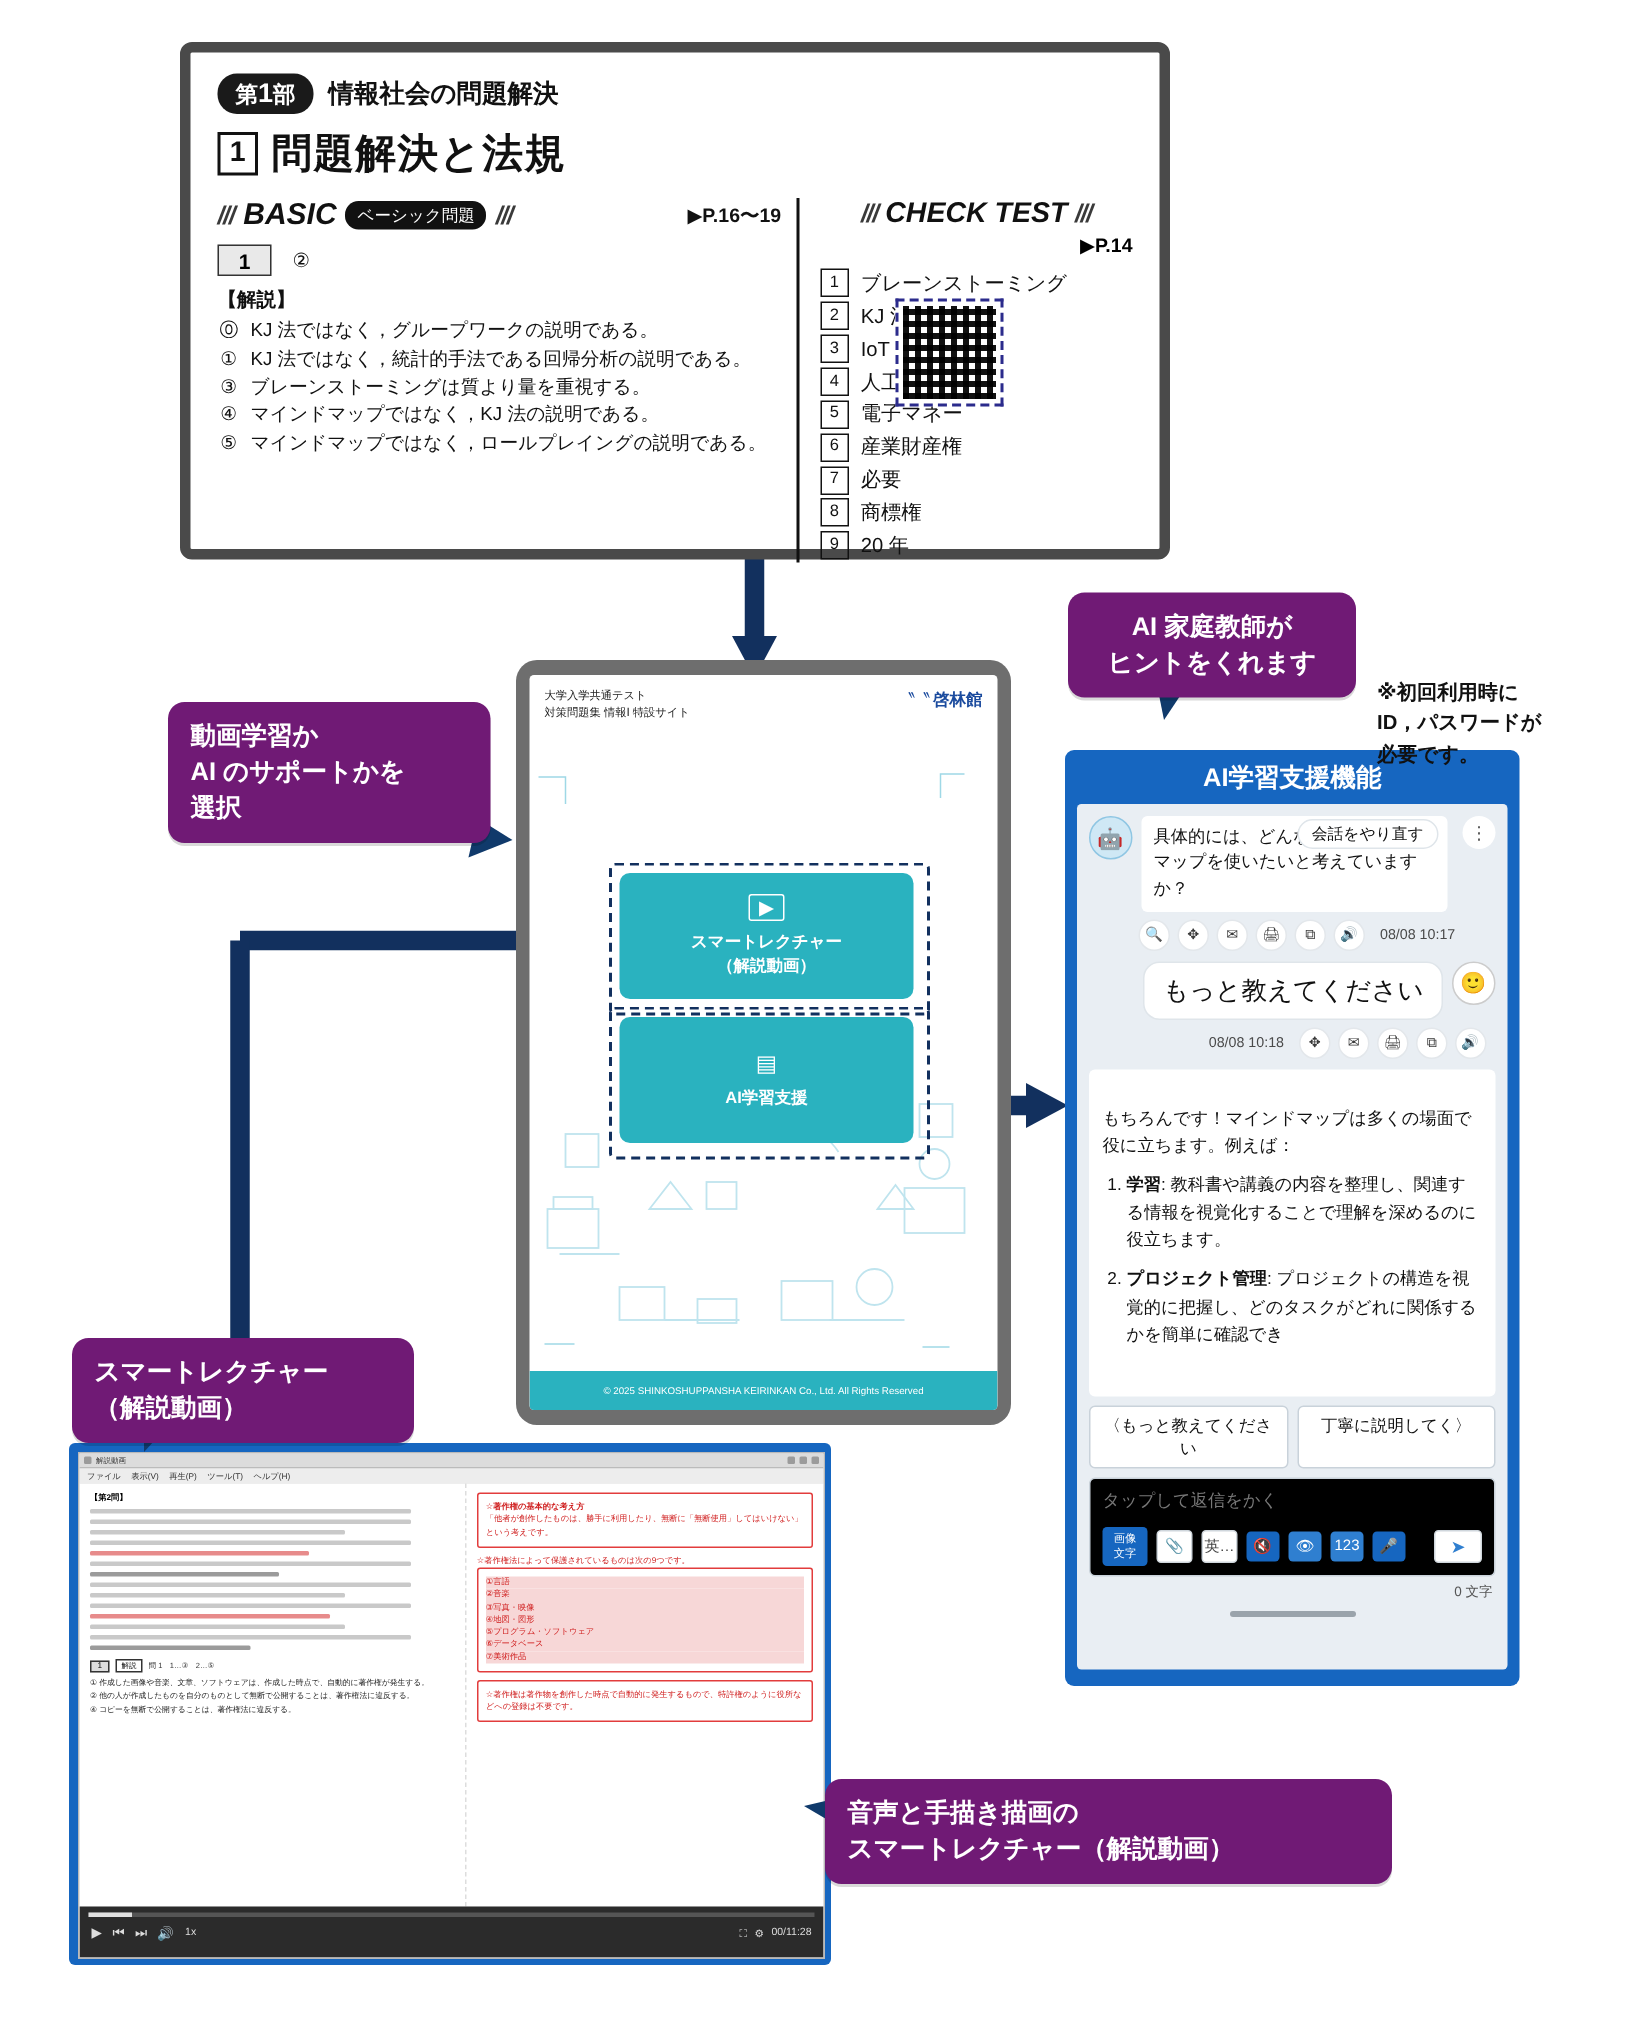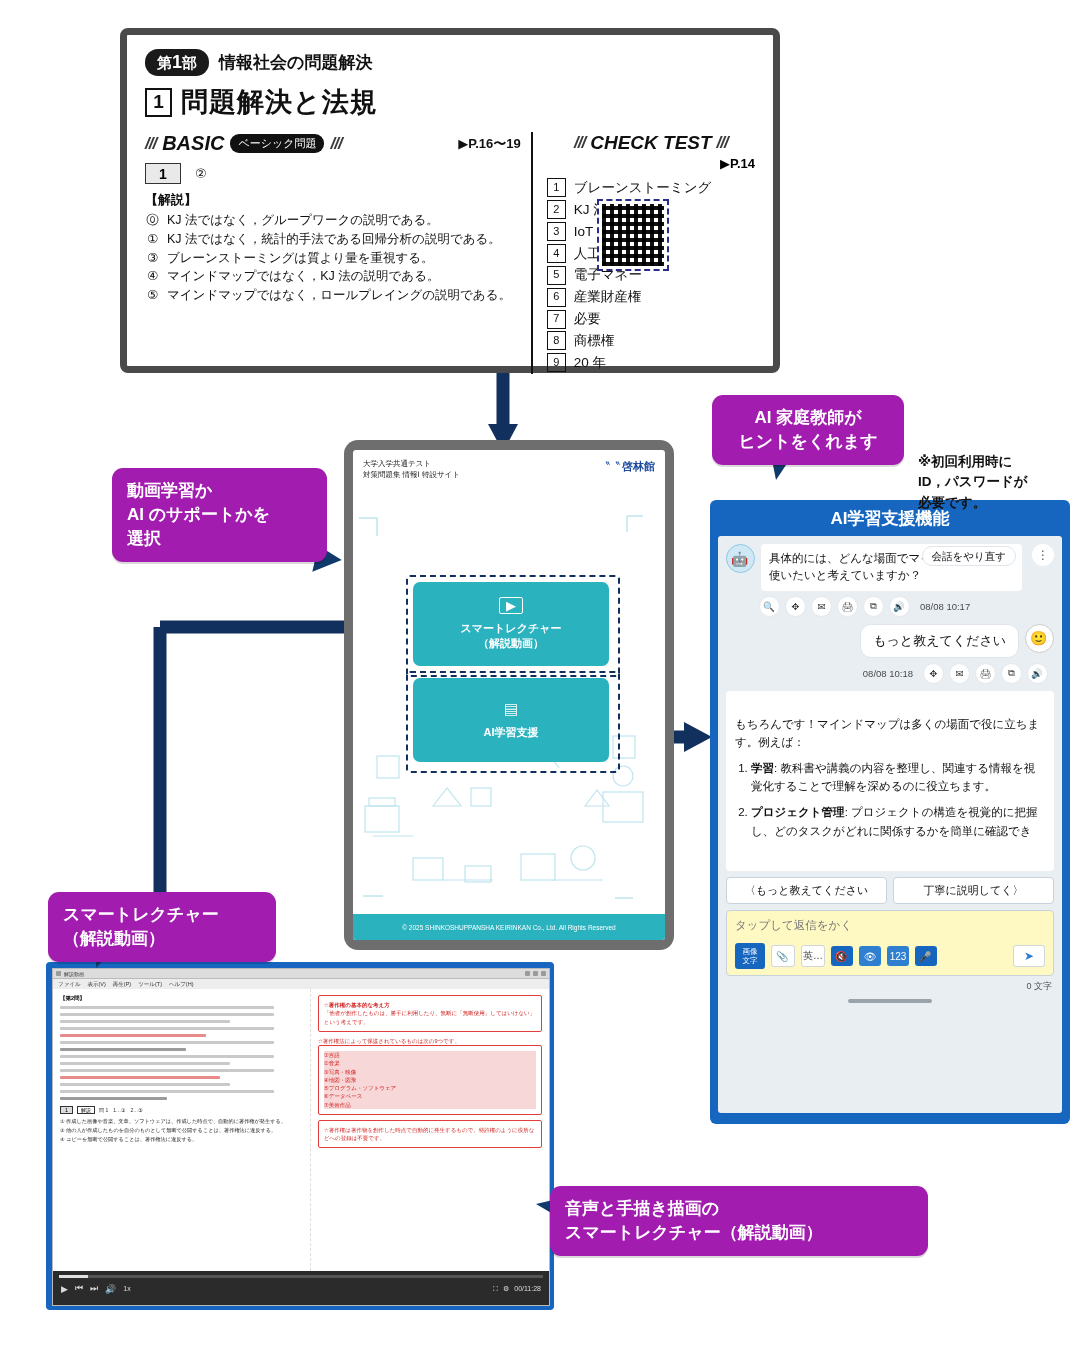--- a/index.html
+++ b/index.html
@@ -57,40 +57,40 @@
   .btn-card{position:absolute;left:60px;width:196px;height:84px;background:#2ab2bf;border-radius:7px;color:#fff;display:flex;flex-direction:column;align-items:center;justify-content:center;gap:7px;}
   .btn-card.b1{top:132px;}
   .btn-card.b2{top:228px;}
   .btn-card .lab{font-size:11px;font-weight:bold;text-align:center;line-height:1.4;}
   .dash{position:absolute;left:53px;width:210px;height:98px;border:2px dashed #12305e;border-radius:4px;}
   .dash.d1{top:125px;}
   .dash.d2{top:221px;}
   .tab-foot{position:absolute;left:0;right:0;bottom:0;height:26px;background:#2ab2bf;color:#fff;font-size:6.5px;display:flex;align-items:center;justify-content:center;}
 
   
-  #aipanel{left:710px;top:500px;width:360px;height:624px;background:#1666c0;border-radius:6px;padding:0 8px 10px 8px;}
+  #aipanel{left:710px;top:500px;width:303px;height:624px;background:#1666c0;border-radius:6px;padding:0 8px 10px 8px;}
   .ai-title{color:#fff;font-size:17px;font-weight:bold;text-align:center;padding:7px 0 6px 0;}
   .ai-screen{background:#e9eef3;border-radius:3px;height:577px;position:relative;overflow:hidden;}
   .chat{padding:8px 8px 0 8px;}
   .row{display:flex;gap:6px;align-items:flex-start;margin-bottom:5px;}
   .avatar{width:27px;height:27px;border-radius:50%;background:#cfe8f5;border:1px solid #8fc6e3;flex:none;display:flex;align-items:center;justify-content:center;font-size:14px;}
   .avatar.user{background:#fff;border:1px solid #ccc;}
   .topbub{background:#fff;border-radius:4px;padding:6px 8px;font-size:11.5px;line-height:1.5;color:#111;flex:1;}
   .kebab{width:22px;height:22px;border-radius:50%;background:#fff;display:flex;align-items:center;justify-content:center;font-size:12px;color:#555;flex:none;margin-left:4px;}
   .chip{background:#fff;border-radius:11px;padding:3px 9px;font-size:10.5px;color:#111;border:1px solid #dfe5ea;}
   .iconrow{display:flex;align-items:center;gap:5px;margin:2px 0 7px 33px;}
   .iconrow.right{justify-content:flex-end;margin:2px 6px 7px 0;}
   .ic{width:19px;height:19px;border-radius:50%;background:#fff;display:flex;align-items:center;justify-content:center;font-size:9.5px;color:#3a3a3a;border:1px solid #e3e7eb;}
   .ts{font-size:9.5px;color:#4a4a4a;margin:0 5px;}
   .answer{background:#fff;border-radius:4px;padding:24px 9px;font-size:11.5px;line-height:1.62;color:#111;}
   .answer ol{margin:7px 0 0 16px;padding:0;}
   .answer li{margin-bottom:7px;}
   .sugg{display:flex;gap:6px;padding:6px 8px 0 8px;}
   .sugg .s{flex:1;background:#fff;border:1px solid #c9d2da;border-radius:4px;font-size:11px;padding:5px 4px;text-align:center;color:#111;}
-  .inputarea{margin:6px 8px 0 8px;background:#fef9c3;border:1px solid #c9d2da;border-radius:4px;padding:7px 8px 6px 8px;}
+  .inputarea{margin:6px 8px 0 8px;background:#000000;border:1px solid #c9d2da;border-radius:4px;padding:7px 8px 6px 8px;}
   .ph{font-size:11.5px;color:#777;}
   .tools{display:flex;align-items:center;gap:6px;margin-top:10px;}
   .tool{width:22px;height:20px;border-radius:3px;background:#1666c0;color:#fff;display:flex;align-items:center;justify-content:center;font-size:10px;}
   .tool.plain{background:#fff;color:#444;border:1px solid #cfd6dc;}
   .tool.blue2{background:#2f7fd0;}
   .imgtxt{width:30px;height:26px;border-radius:3px;background:#1666c0;color:#fff;font-size:7.5px;display:flex;flex-direction:column;align-items:center;justify-content:center;line-height:1.25;}
   .send{margin-left:auto;width:30px;height:20px;border:1px solid #cfd6dc;border-radius:3px;display:flex;align-items:center;justify-content:center;font-size:12px;color:#2f7fd0;background:#fff;}
   .cnt{text-align:right;font-size:9px;color:#555;margin:4px 10px 0 0;padding-left:26px;}
   .homebar{width:84px;height:4px;border-radius:2px;background:#9aa3ab;margin:6px auto 0 auto;}
 
@@ -112,21 +112,21 @@
   .rtxt{font-size:5.5px;color:#d02020;line-height:1.5;}
   .hl{background:#f7d7d7;}
   .lec-bar{position:absolute;left:0;right:0;bottom:0;height:34px;background:#2b2b2b;color:#ddd;}
   .lec-prog{height:3px;background:#555;margin:4px 6px 0 6px;position:relative;}
   .lec-prog i{position:absolute;left:0;top:0;bottom:0;width:6%;background:#e0e0e0;}
   .lec-ctrl{display:flex;align-items:center;gap:7px;padding:5px 8px;font-size:9px;}
   .lec-ctrl .rt{margin-left:auto;display:flex;gap:5px;align-items:center;font-size:7px;}
   .lec-badge{position:absolute;right:6px;top:24px;background:#2f7fd0;color:#fff;font-size:5.5px;border-radius:2px;padding:2px 5px;}
 
   
-  .callout{background:#a21caf;color:#fff;border-radius:11px;padding:11px 15px;font-weight:bold;line-height:1.42;box-shadow:0 2px 0 rgba(0,0,0,.15);}
+  .callout{background:#701a75;color:#fff;border-radius:11px;padding:11px 15px;font-weight:bold;line-height:1.42;box-shadow:0 2px 0 rgba(0,0,0,.15);}
   #co-select{left:112px;top:468px;width:215px;font-size:17px;}
   #co-ai{left:712px;top:395px;width:192px;font-size:17px;text-align:center;}
   #co-lec{left:48px;top:892px;width:228px;font-size:17px;}
   #co-voice{left:550px;top:1186px;width:378px;font-size:17px;}
   .tail{position:absolute;width:0;height:0;}
   #tail-select{left:315px;top:548px;border-left:26px solid #103a6b;border-top:9px solid transparent;border-bottom:18px solid transparent;transform:rotate(13deg);}
   #tail-ai{left:770px;top:450px;border-top:30px solid #103a6b;border-right:20px solid transparent;border-left:6px solid transparent;}
   #tail-lec{left:96px;top:944px;border-top:24px solid #103a6b;border-right:22px solid transparent;}
   #tail-voice{left:536px;top:1196px;border-right:34px solid #103a6b;border-top:8px solid transparent;border-bottom:20px solid transparent;}
   #note-first{left:918px;top:452px;width:150px;font-size:13.5px;font-weight:bold;line-height:1.5;color:#111;}
@@ -331,21 +331,21 @@
         <div class="ic">🔍</div>
         <div class="ic">✥</div>
         <div class="ic">✉</div>
         <div class="ic">🖨</div>
         <div class="ic">⧉</div>
         <div class="ic">🔊</div>
         <div class="ts">08/08 10:17</div>
       </div>
 
       <div class="row" style="justify-content:flex-end;">
-        <div class="chip" style="padding:7px 12px;font-size:13px;">もっと教えてください</div>
+        <div class="chip" style="padding:7px 12px;font-size:17px;">もっと教えてください</div>
         <div class="avatar user">🙂</div>
       </div>
 
       <div class="iconrow right">
         <div class="ts">08/08 10:18</div>
         <div class="ic">✥</div>
         <div class="ic">✉</div>
         <div class="ic">🖨</div>
         <div class="ic">⧉</div>
         <div class="ic">🔊</div>

